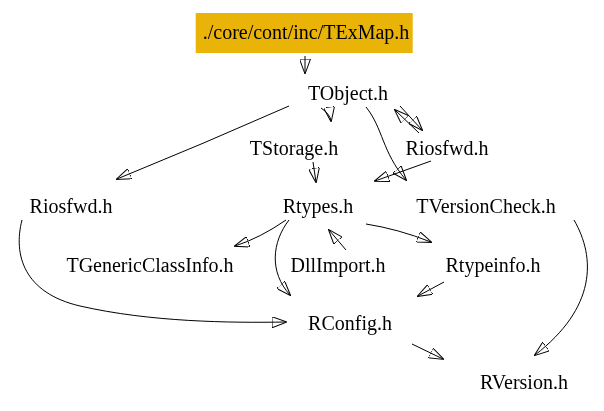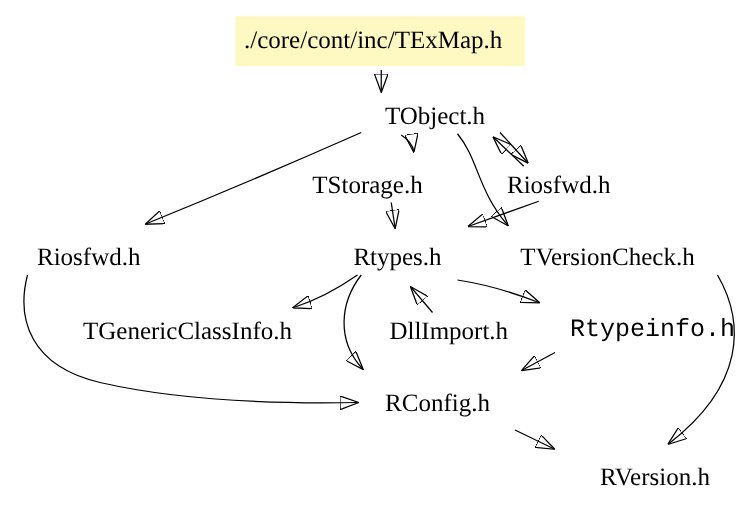--- a/index.html
+++ b/index.html
@@ -15,22 +15,22 @@
   .node{
     position:absolute;
     transform:translate(-50%,-50%);
     font-size:20px;
     line-height:1.1;
     color:#000;
     white-space:nowrap;
     text-align:center;
   }
   .node.main{
-    background:#fef9c3;
-    padding:8px 18px 10px 7px;
+    background:#eab308;
+    padding:8px 3px 10px 7px;
   }
 </style>
 </head>
 <body>
 
 <div class="canvas">
 
   <svg class="edges" width="604" height="411" viewBox="0 0 604 411">
     <defs>
       <marker id="arr" markerUnits="userSpaceOnUse" markerWidth="15" markerHeight="11" refX="14" refY="5.5" orient="auto">
@@ -56,18 +56,18 @@
   </svg>
 
   <div class="node main" style="left:304px;top:33px;">./core/cont/inc/TExMap.h</div>
   <div class="node" style="left:348px;top:93px;">TObject.h</div>
   <div class="node" style="left:294px;top:148px;">TStorage.h</div>
   <div class="node" style="left:447px;top:148px;">Riosfwd.h</div>
   <div class="node" style="left:71px;top:206px;">Riosfwd.h</div>
   <div class="node" style="left:486px;top:206px;">TVersionCheck.h</div>
   <div class="node" style="left:318px;top:206px;">Rtypes.h</div>
   <div class="node" style="left:150px;top:265px;">TGenericClassInfo.h</div>
-  <div class="node" style="left:359px;top:265px;">DllImport.h</div>
-  <div class="node" style="left:522px;top:265px;font-family:Liberation Mono, monospace;">Rtypeinfo.h</div>
+  <div class="node" style="left:338px;top:265px;">DllImport.h</div>
+  <div class="node" style="left:493px;top:265px;">Rtypeinfo.h</div>
   <div class="node" style="left:350px;top:323px;">RConfig.h</div>
   <div class="node" style="left:524px;top:382px;">RVersion.h</div>
 
 </div>
 
 </body></html>

